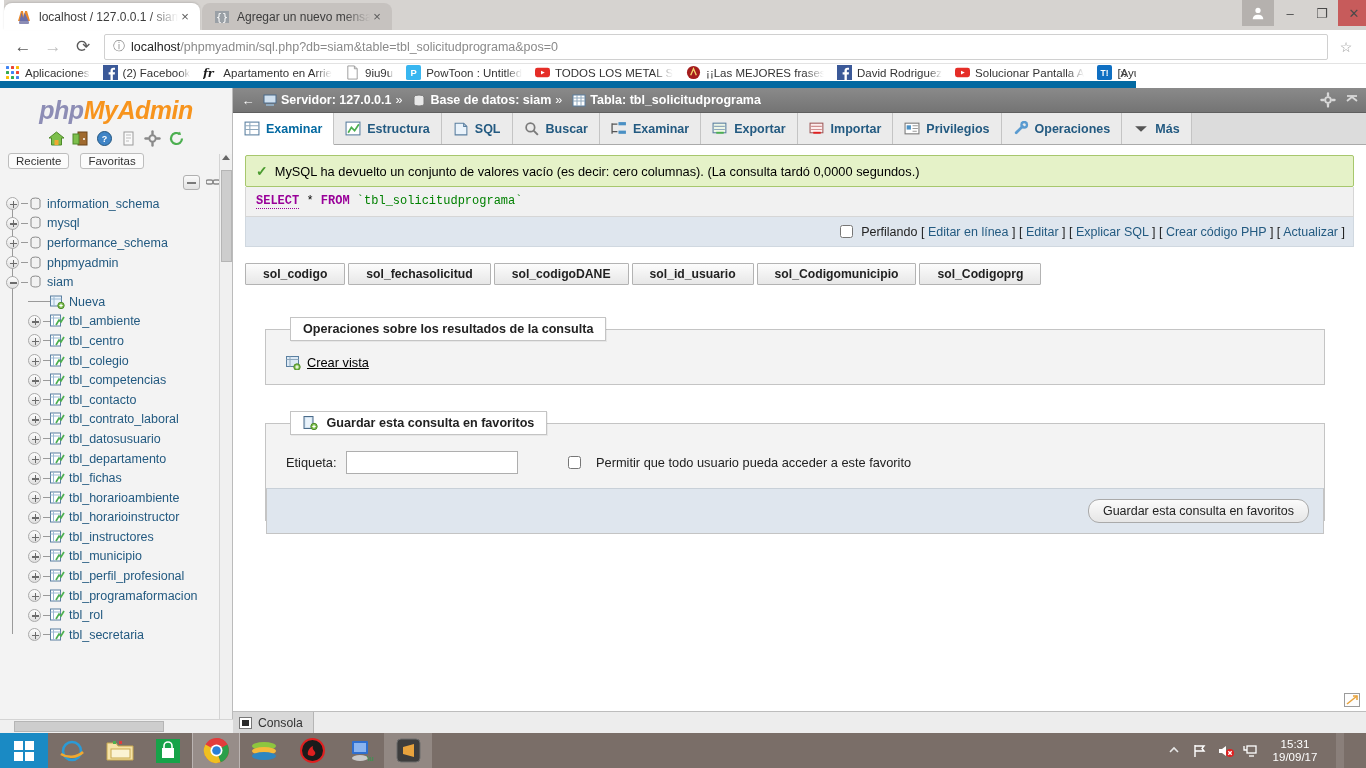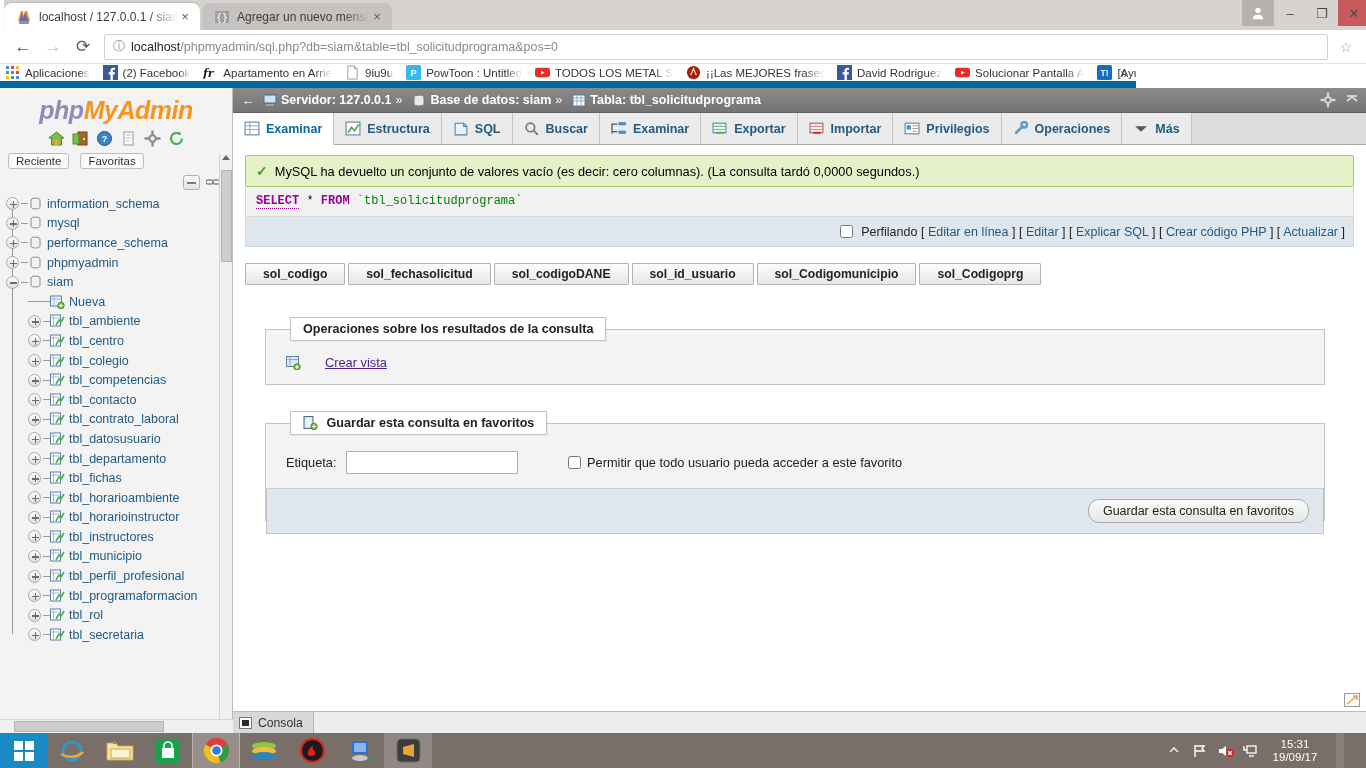--- a/index.html
+++ b/index.html
@@ -162,26 +162,26 @@
   fieldset.pma-fs {
     margin: 32px 0 0 20px; border: 1px solid #c4c4c4; background: #f3f3f3;
     padding: 14px 14px 14px 20px; width: 1060px; position: relative;
   }
   fieldset.pma-fs legend {
     background: #fff; border: 1px solid #c4c4c4; padding: 4px 12px;
     font-size: 12.6px; font-weight: bold; color: #222; margin-left: 4px;
     box-shadow: 1px 1px 0 rgba(0,0,0,.05);
   }
   fieldset.pma-fs legend .li { width: 15px; height: 14px; display: inline-block; vertical-align: -3px; margin-right: 5px; }
-  .fs-link { display: flex; align-items: center; gap: 24px; font-size: 12.8px; color: #4c1d95; }
+  .fs-link { display: flex; align-items: center; gap: 6px; font-size: 12.8px; color: #000000; }
   .fs-link .li { width: 15px; height: 14px; flex: 0 0 15px; }
   .fav-row { display: flex; align-items: center; gap: 0; font-size: 12.8px; color: #222; margin-top: 2px; }
   .fav-row label.lbl1 { width: 60px; }
   .fav-row input[type=text] { width: 172px; height: 23px; border: 1px solid #aeaeae; background: #fff; }
-  .fav-row .permit { margin-left: 46px; display: flex; align-items: center; gap: 3px; }
+  .fav-row .permit { margin-left: 46px; display: flex; align-items: center; gap: 12px; }
   .fs-footer {
     background: #dfe6ee; border: 1px solid #c4c4c4; border-top: 1px solid #c8d0d8;
     margin: 14px -14px -14px -20px; padding: 10px 14px; text-align: right;
   }
   .pma-btn {
     background: linear-gradient(#fbfbfb,#e6e6e6); border: 1px solid #aaa;
     border-radius: 11px; padding: 4px 14px; font-size: 12.5px; color: #222;
   }
   .console {
     position: absolute; left: 233px; bottom: 0; width: 1133px; height: 22px;

